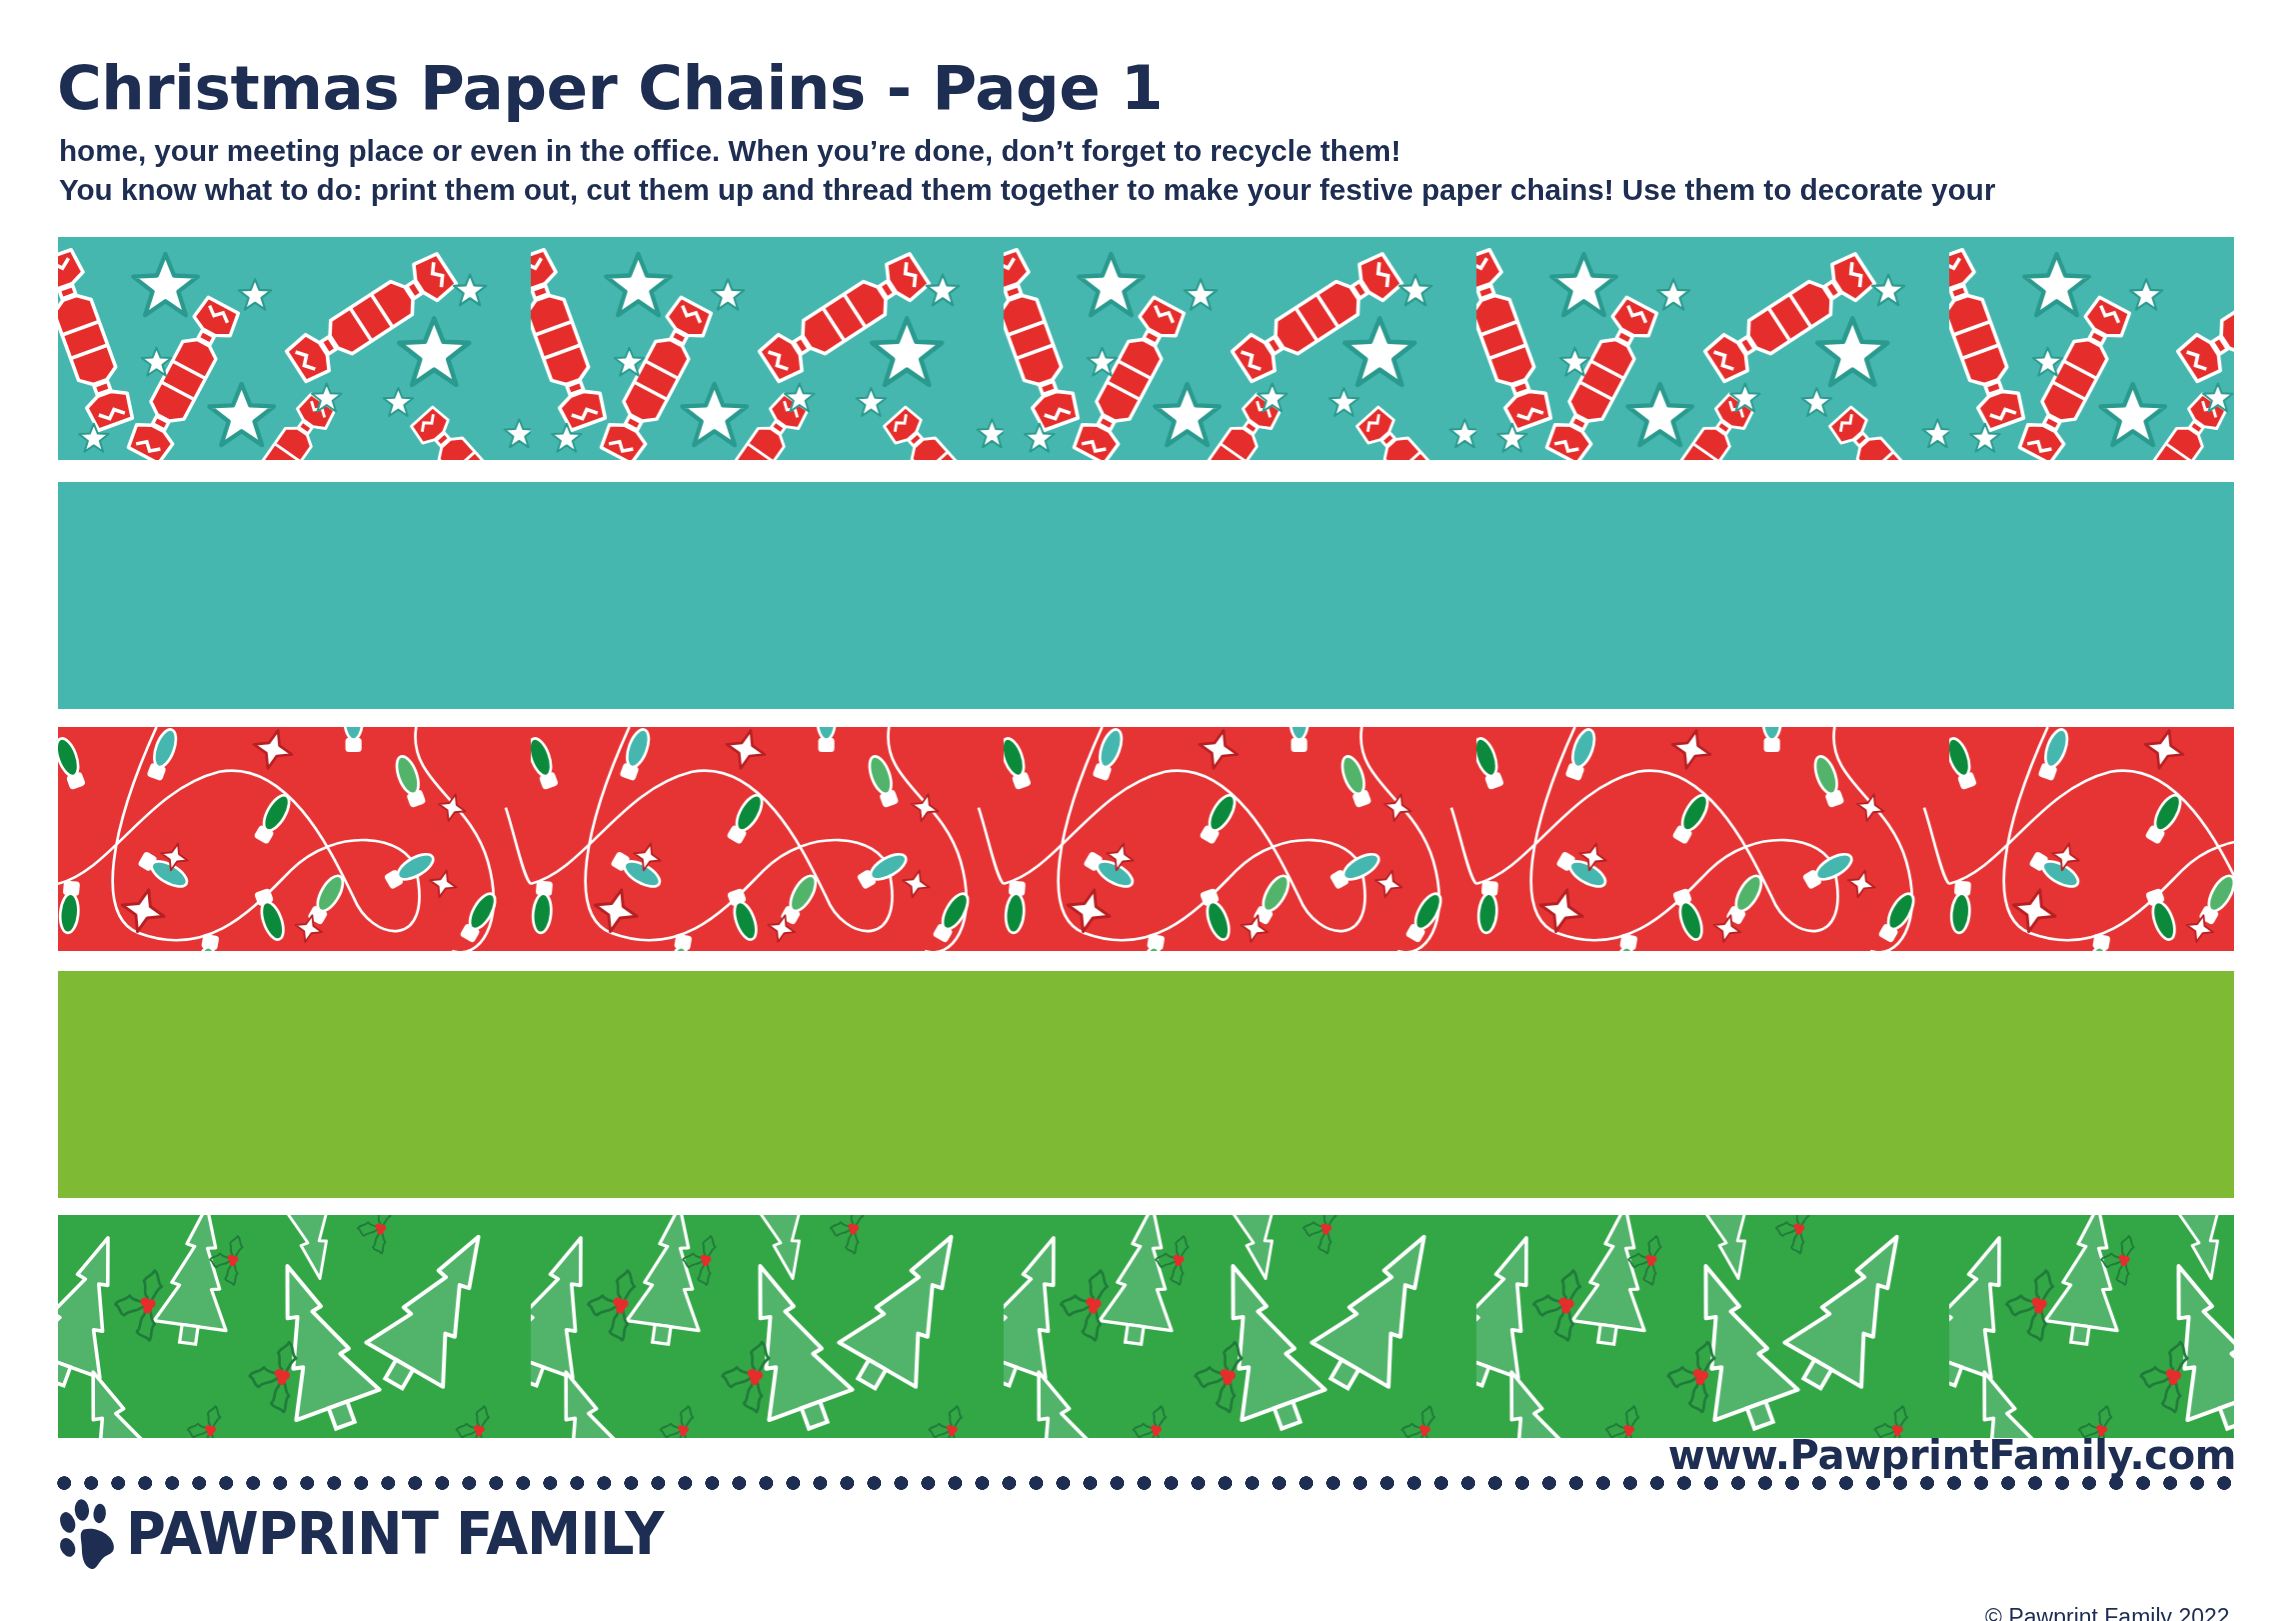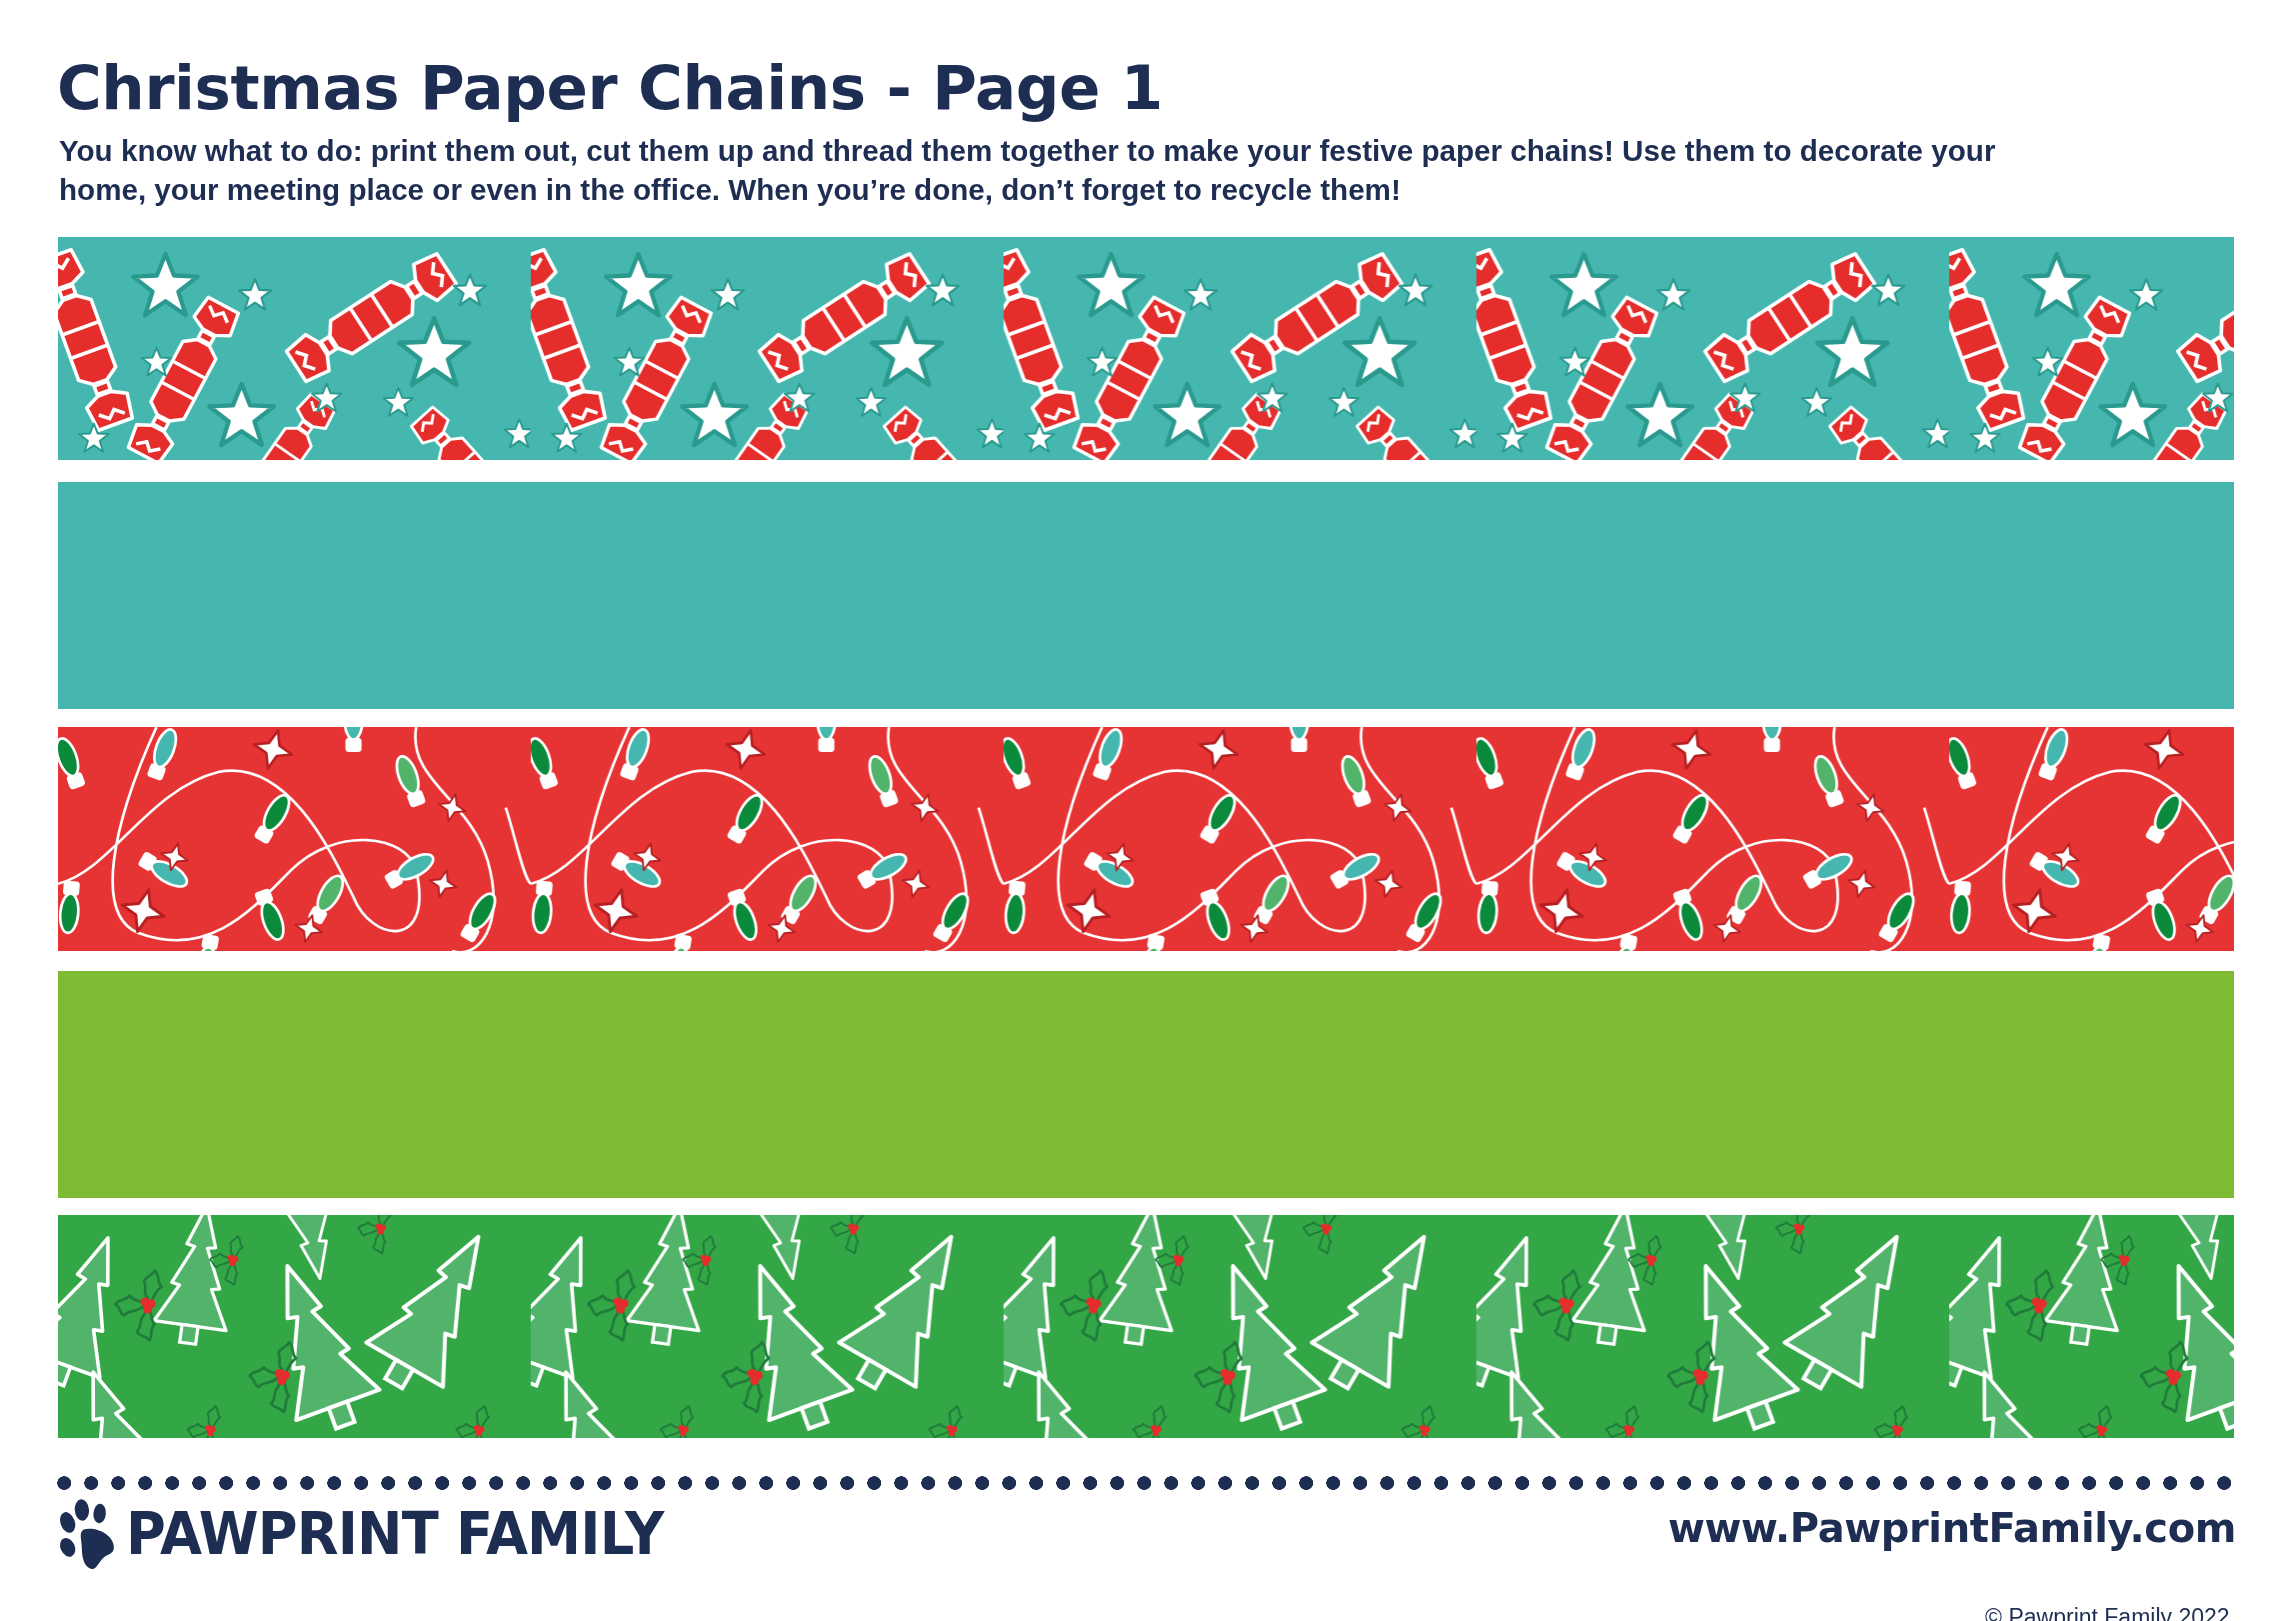--- a/index.html
+++ b/index.html
@@ -14,32 +14,32 @@
   .intro span { display: block; white-space: nowrap; }
   .strip { position: absolute; left: 58px; width: 2176px; overflow: hidden; }
   .strip svg { display: block; width: 100%; height: 100%; }
   .dots { position: absolute; left: 57px; top: 1476px; width: 2185px; height: 14.3px;
           background-image: radial-gradient(circle at 7.2px 7.2px, #1E2D52 6.7px, transparent 7.2px);
           background-size: 27px 14.3px; background-repeat: repeat-x; }
   .logo { position: absolute; left: 57px; top: 1499px; height: 75px; display: flex; align-items: flex-start; }
   .logo-text { font-family: "DejaVu Sans", sans-serif; font-weight: bold; font-size: 59px;
                letter-spacing: -0.9px; color: #1E2D52; margin-left: 5.4px; transform: scaleX(0.92);
                transform-origin: left center; white-space: nowrap; }
-  .url { position: absolute; right: 57px; top: 1505px; font-family: "DejaVu Sans", sans-serif;
+  .url { position: absolute; right: 57px; top: 1432px; font-family: "DejaVu Sans", sans-serif;
          font-weight: bold; font-size: 40px; color: #1E2D52; white-space: nowrap; letter-spacing: -0.4px; }
   .copyright { position: absolute; right: 57px; top: 1604px; font-family: "Liberation Sans", sans-serif;
                font-size: 23px; color: #1E2D52; white-space: nowrap; }
 </style>
 </head>
 <body>
 
 <h1 class="title">Christmas Paper Chains - Page 1</h1>
 <p class="intro">
+  <span>home, your meeting place or even in the office. When you’re done, don’t forget to recycle them!</span>
   <span>You know what to do: print them out, cut them up and thread them together to make your festive paper chains! Use them to decorate your</span>
-  <span>home, your meeting place or even in the office. When you’re done, don’t forget to recycle them!</span>
 </p>
 
 <div class="strip" style="top:237px;height:223px;">
   <svg viewBox="0 0 2430 249" preserveAspectRatio="none">
     <defs>
       <g id="star5">
         <polygon points="0,-30 8,-10 30,-9 12,5 19,27 0,14 -19,27 -12,5 -30,-9 -8,-10" fill="#fff" stroke="#2A9A8F" stroke-width="4" stroke-linejoin="round"></polygon>
       </g>
       <g id="cracker">
         <g stroke="#fff" stroke-width="4" stroke-linejoin="round" fill="#E52D2B">

